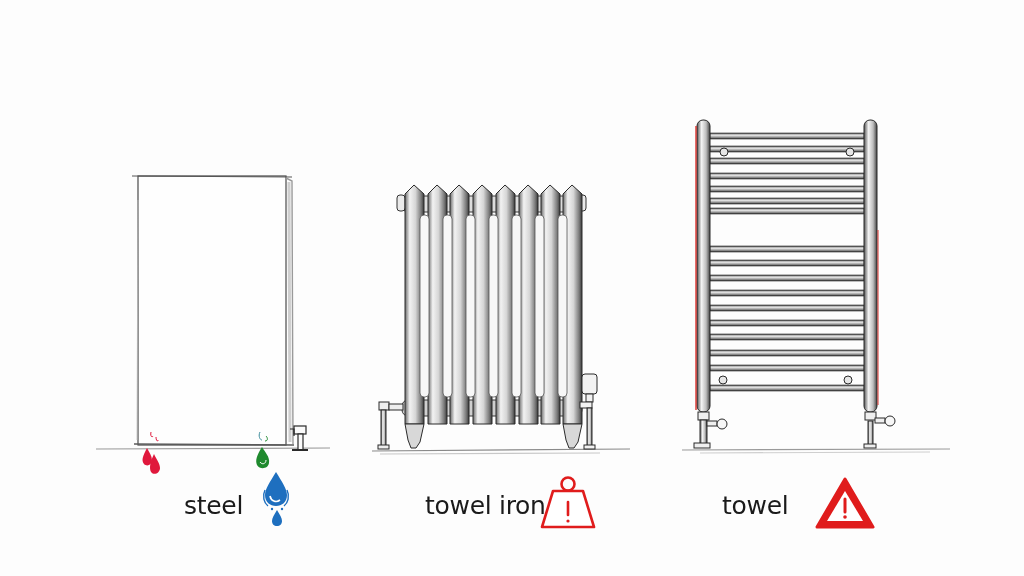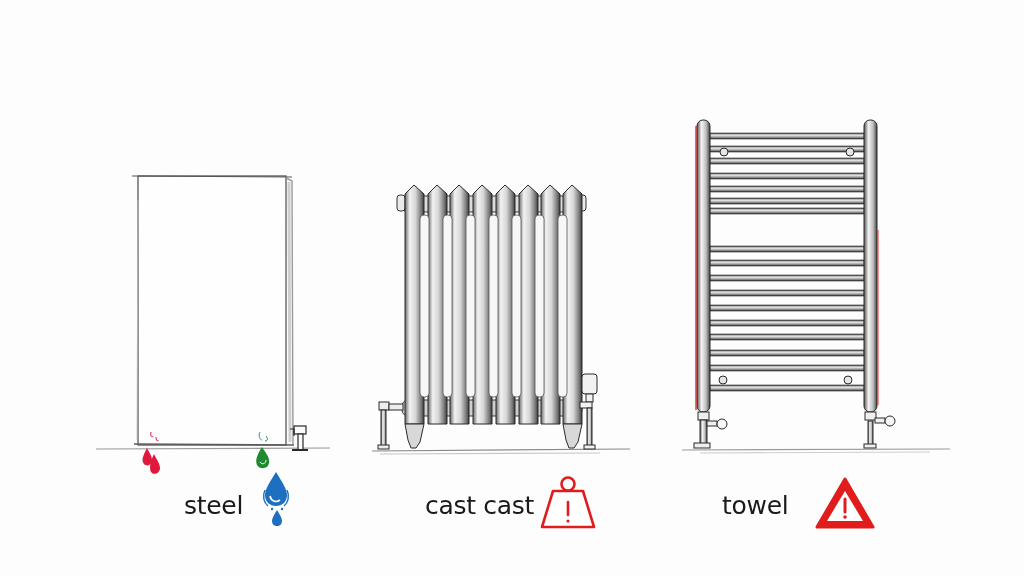--- a/index.html
+++ b/index.html
@@ -210,14 +210,14 @@
 
   <g transform="translate(816,476)">
     <path d="M29 3 L57 51 L1 51 Z" fill="#e01c1c" stroke="#e01c1c" stroke-width="3" stroke-linejoin="round"></path>
     <path d="M29 15 L47 45 L11 45 Z" fill="#ffffff"></path>
     <path d="M29 23 L29 36" stroke="#e01c1c" stroke-width="3" stroke-linecap="round"></path>
     <circle cx="29" cy="41" r="1.8" fill="#e01c1c"></circle>
   </g>
 </svg>
 
 <div class="label" style="left:184px; top:493px;">steel</div>
-<div class="label" style="left:425px; top:493px;">cast cast</div>
+<div class="label" style="left:425px; top:493px;">towel iron</div>
 <div class="label" style="left:722px; top:493px;">towel</div>
 
 </body></html>

